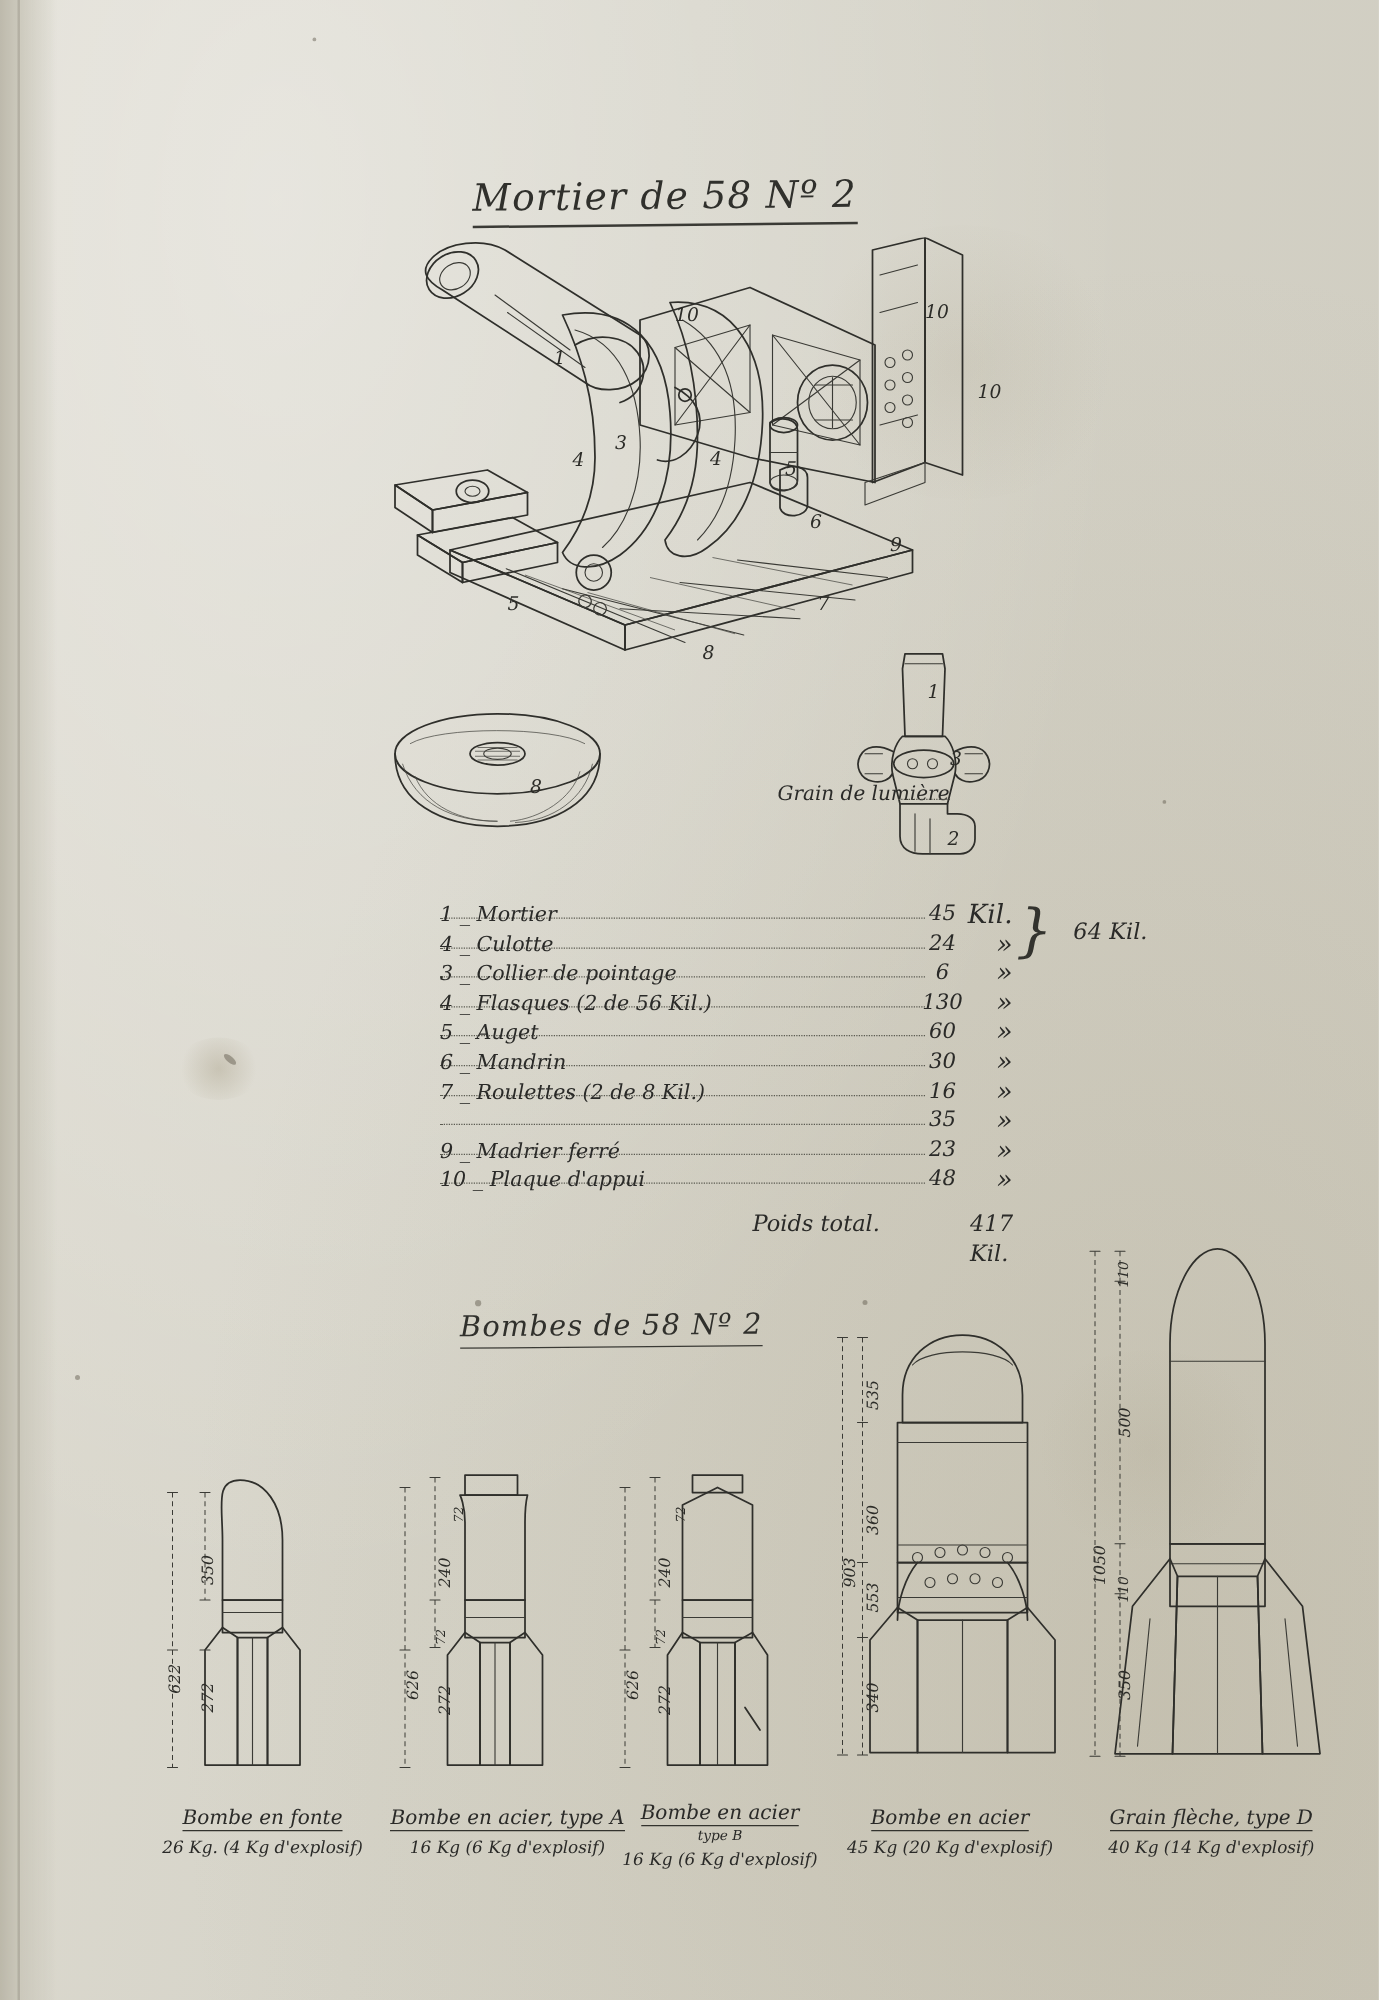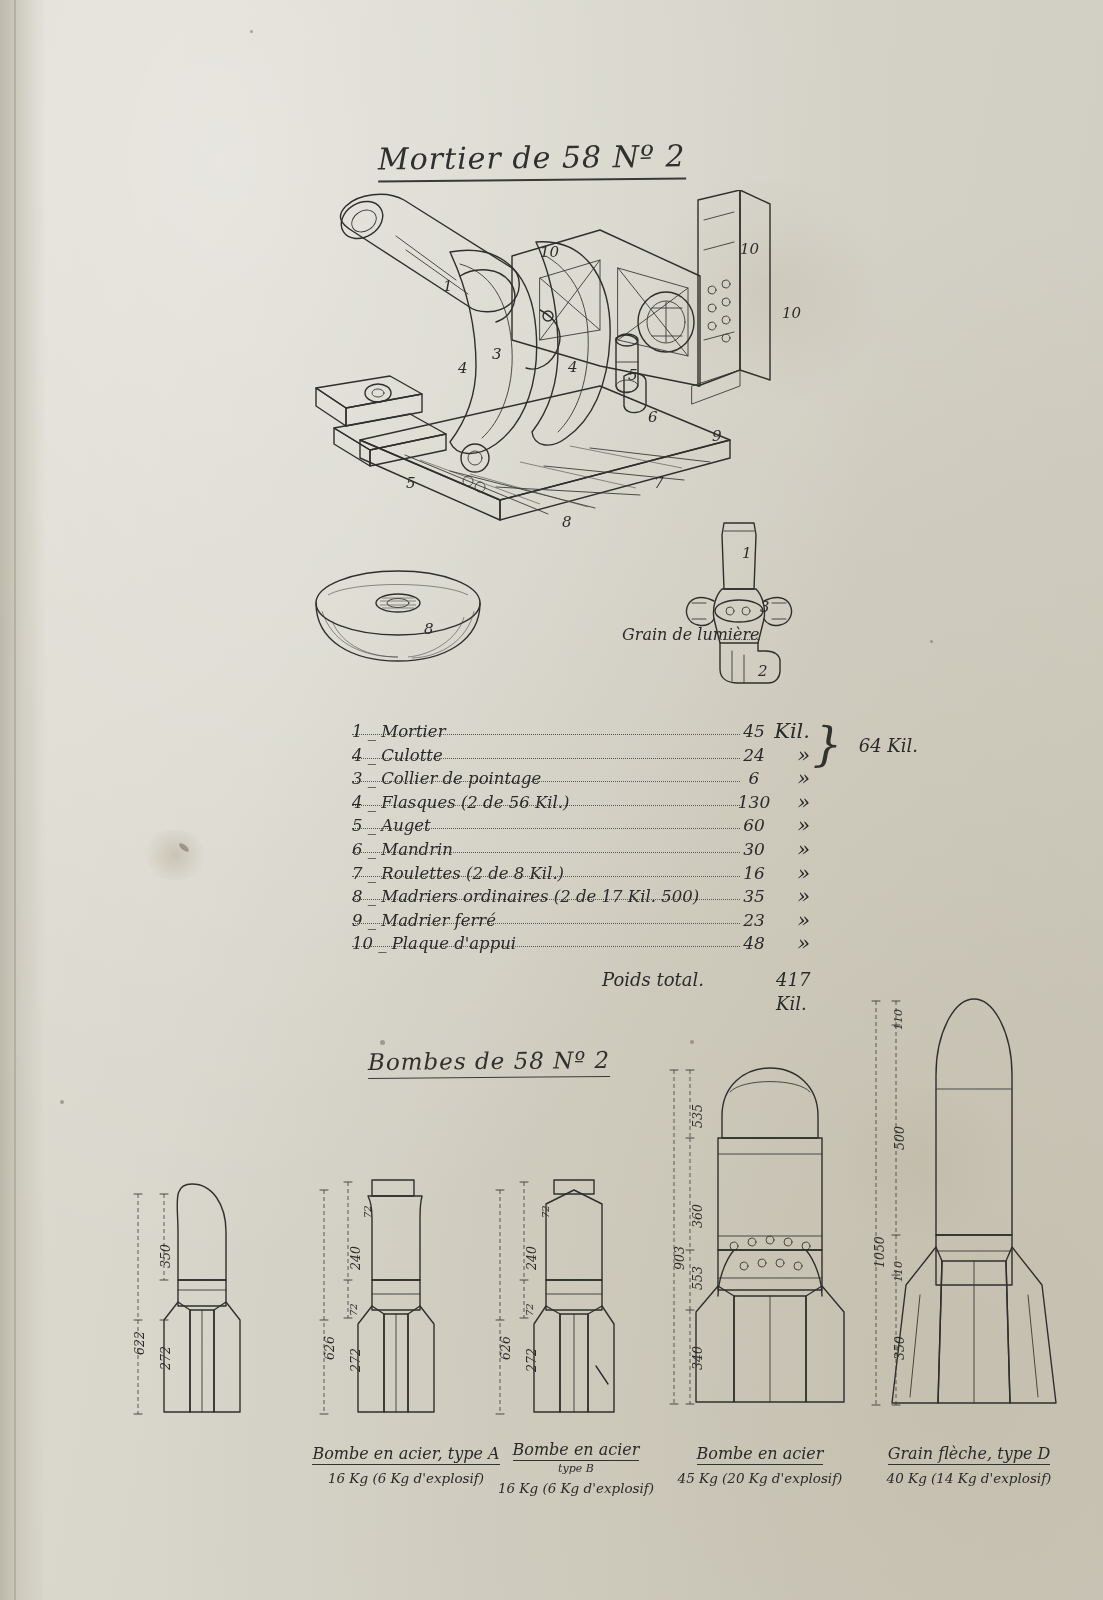--- a/index.html
+++ b/index.html
@@ -308,21 +308,20 @@
       <span class="punit">»</span>
     </div>
     <div class="prow">
       <span class="pdots"></span>
       <span class="plabel">7 _ Roulettes (2 de 8 Kil.)</span>
       <span class="pval">16</span>
       <span class="punit">»</span>
     </div>
     <div class="prow">
       <span class="pdots"></span>
-      <span class="plabel">8 _ Madriers ordinaires (2 de 17 Kil. 500)</span>
       <span class="pval">35</span>
       <span class="punit">»</span>
     </div>
     <div class="prow">
       <span class="pdots"></span>
       <span class="plabel">9 _ Madrier ferré</span>
       <span class="pval">23</span>
       <span class="punit">»</span>
     </div>
     <div class="prow">
@@ -347,20 +346,24 @@
     <path class="ink" d="M70,140 L94,140 L94,242 L70,242 Z"></path>
     <path class="ink-thin" d="M82,140 L82,242"></path>
     <path class="ink-thin" d="M58,120 L106,120"></path>
 
     <path class="dash" d="M18,24 L18,244 M44,24 L44,110"></path>
     <path class="ink-thin" d="M14,24 L22,24 M14,244 L22,244 M40,24 L48,24 M40,110 L48,110 M14,150 L22,150 M40,150 L48,150"></path>
   </svg>
   <div class="dimlab" style="left:132px;top:1355px;">622</div>
   <div class="dimlab" style="left:158px;top:1268px;">350</div>
   <div class="dimlab" style="left:158px;top:1370px;">272</div>
+  <div class="bcap" style="left:120px;top:1444px;width:180px;">
+    <span class="t1">Bombe en fonte</span>
+    <span class="t2">26 Kg. (4 Kg d'explosif)</span>
+  </div>
 
   <svg style="position:absolute;left:310px;top:1170px;" width="180" height="260" viewBox="0 0 180 260">
     <path class="ink" d="M62,10 L104,10 L104,26 L62,26 Z"></path>
     <path class="ink" d="M58,26 C58,26 62,34 62,48 L62,110 L110,110 L110,48 C110,34 112,26 112,26 Z"></path>
     <path class="ink" d="M62,110 L110,110 L110,140 L62,140 Z"></path>
     <path class="ink" d="M62,136 L48,154 L48,242 L74,242 L74,144 Z"></path>
     <path class="ink" d="M110,136 L124,154 L124,242 L98,242 L98,144 Z"></path>
     <path class="ink" d="M74,144 L98,144 L98,242 L74,242 Z"></path>
     <path class="ink-thin" d="M86,144 L86,242 M62,124 L110,124"></path>
     <path class="dash" d="M14,20 L14,244 M38,12 L38,110 M38,110 L38,148"></path>

